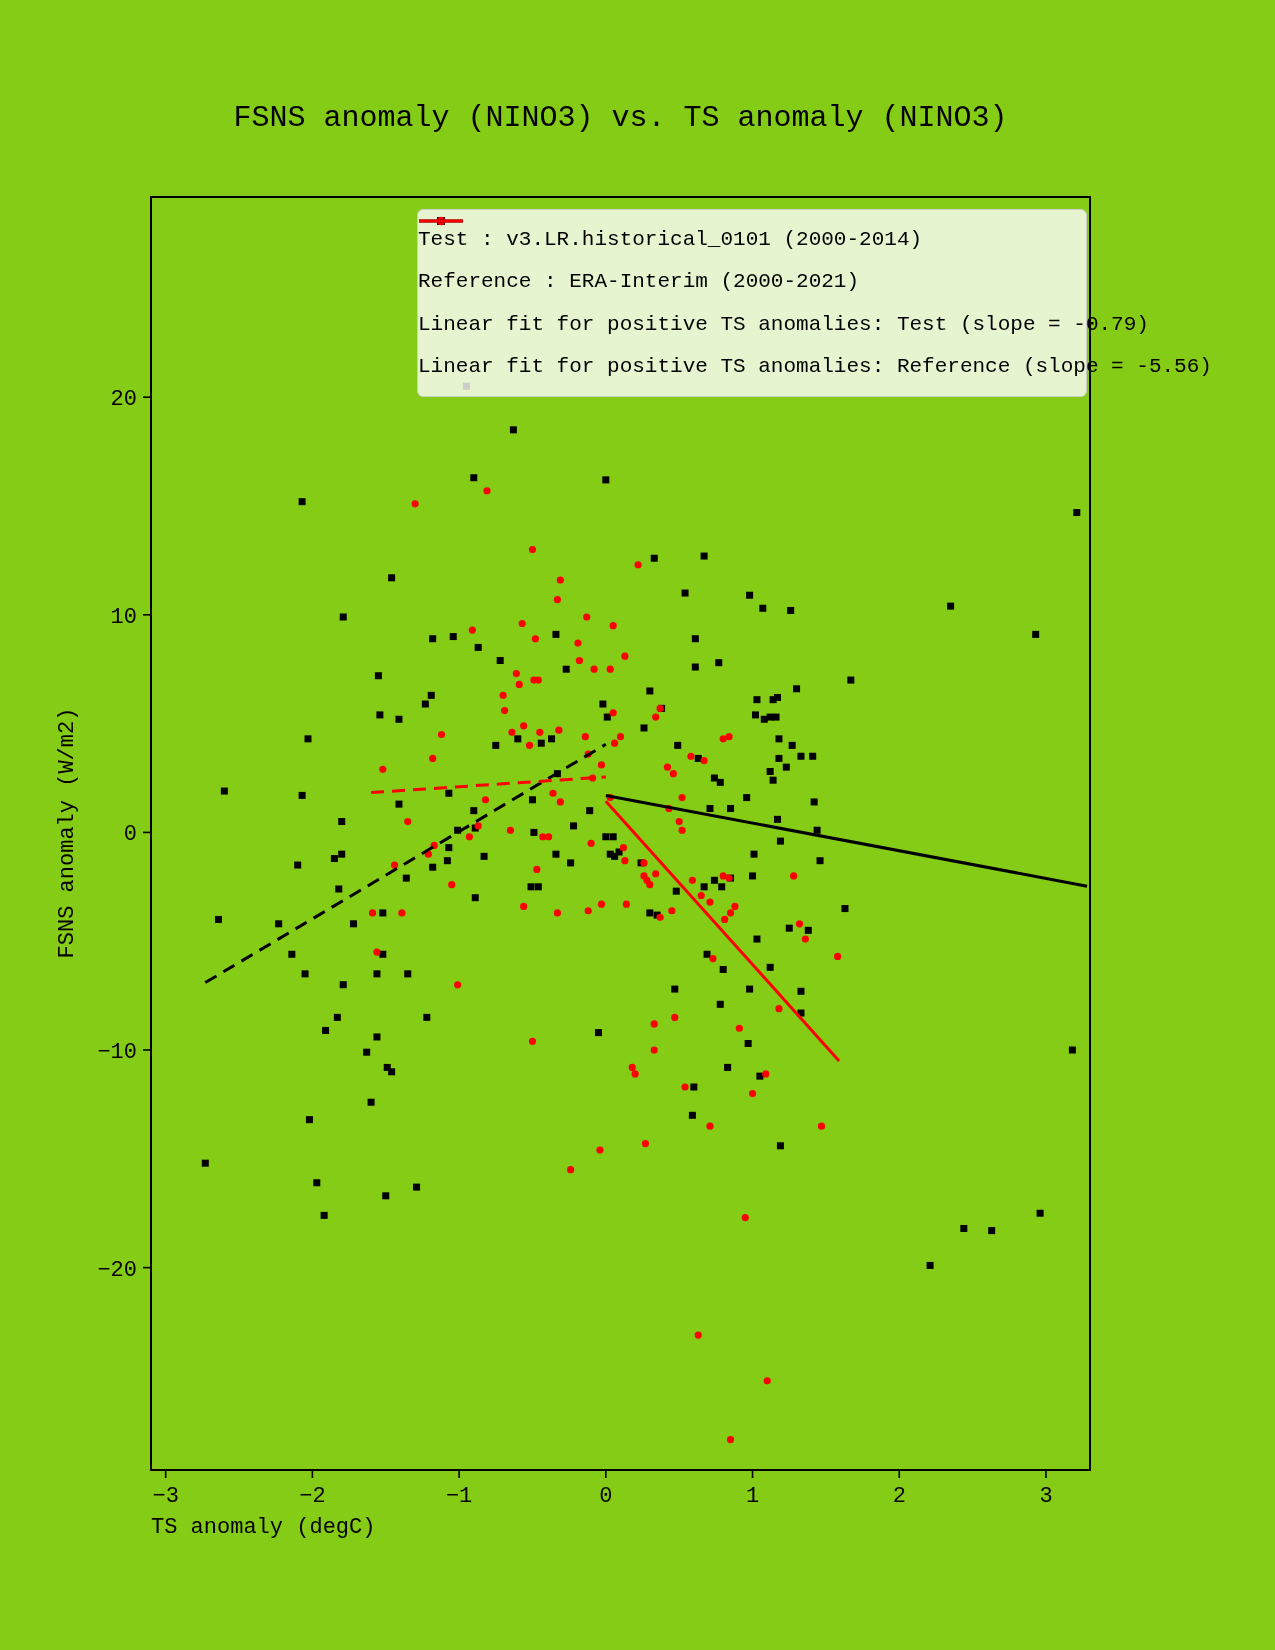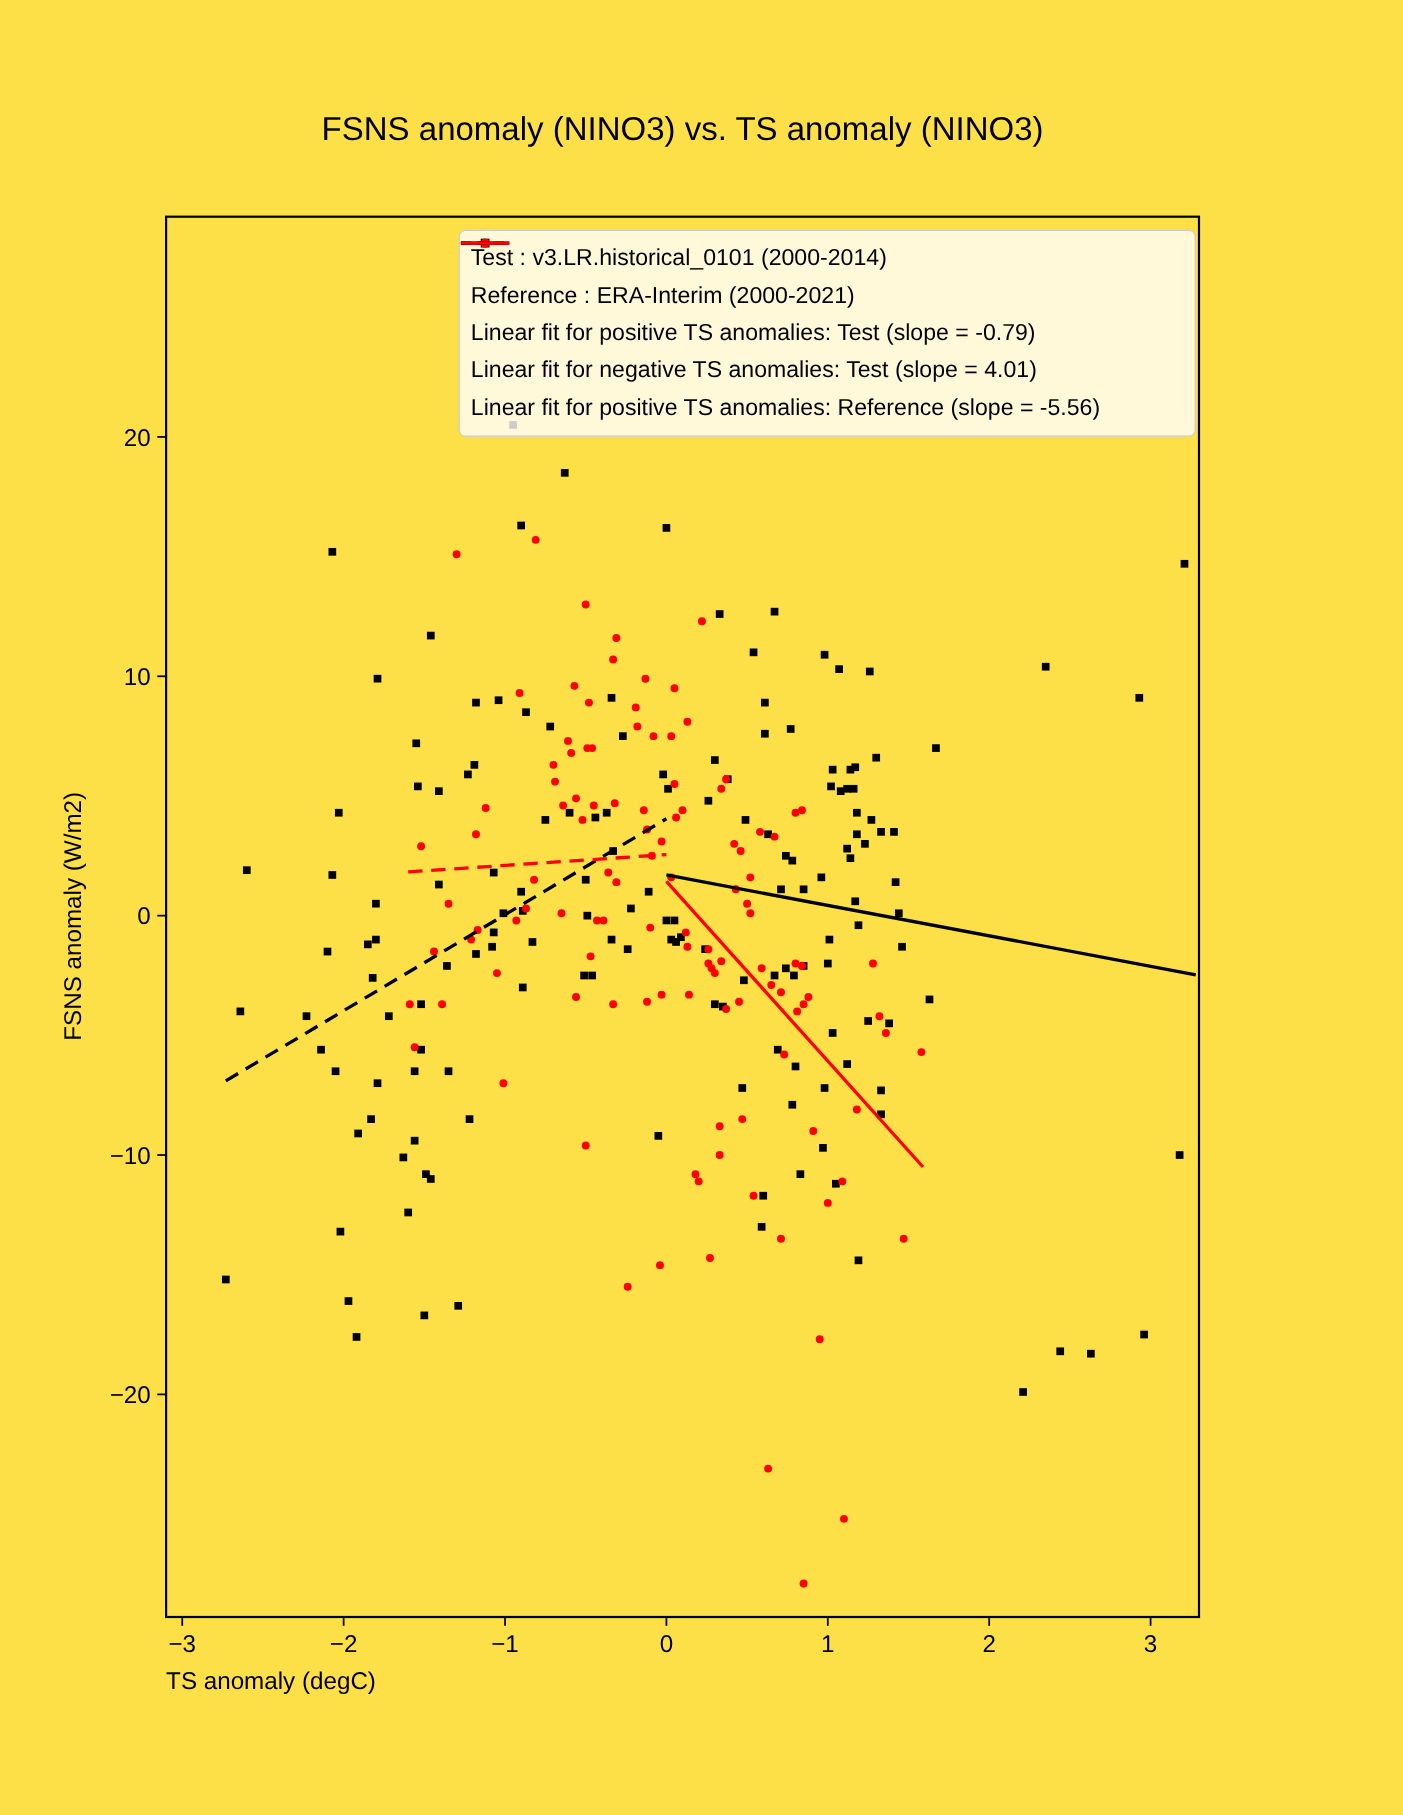--- a/index.html
+++ b/index.html
@@ -1,20 +1,20 @@
 <!DOCTYPE html>
 <html><head>
 <meta charset="utf-8">
 <style>
   html,body{margin:0;padding:0;background:#ffffff;}
   .figure{
     position:relative;
     width:1275px;height:1650px;
-    background:#fde047;
-    font-family:Liberation Sans, sans-serif;
+    background:#84cc16;
+    font-family:Liberation Mono, monospace;
     overflow:hidden;
   }
   .chart-title{
     position:absolute;left:151px;top:101px;width:939px;
     text-align:center;font-size:30px;color:#000;
   }
   .xlabel{
     position:absolute;left:151px;top:1515px;width:939px;
     font-size:22px;color:#000;
   }
@@ -23,21 +23,21 @@
     transform:translate(-50%,-50%) rotate(-90deg);
     font-size:22px;color:#000;white-space:nowrap;
   }
   svg{position:absolute;left:0;top:0;}
   .legend{
     position:absolute;left:417px;top:209px;width:670px;height:188px;
     background:rgba(255,255,255,0.8);
     border:1.5px solid #cccccc;border-radius:6px;
     box-sizing:border-box;
     display:flex;flex-direction:column;justify-content:space-around;
-    padding:8px 10px;
+    padding:8px 0;
     z-index:5;
   }
   .legend-row{display:flex;align-items:center;gap:16px;}
   .legend-handle{width:46px;height:22px;flex:0 0 46px;}
   .legend-label{font-size:21px;color:#000;white-space:nowrap;}
 </style>
 </head>
 <body>
 
 <div class="figure">
@@ -364,24 +364,18 @@
         <span class="legend-label">Reference : ERA-Interim (2000-2021)</span>
       </div>
       <div class="legend-row">
         <svg width="46" height="22" class="legend-handle">
           <line x1="1" y1="11" x2="45" y2="11" stroke="#000000" stroke-width="3"></line>
         </svg>
         <span class="legend-label">Linear fit for positive TS anomalies: Test (slope = -0.79)</span>
       </div>
       <div class="legend-row">
         <svg width="46" height="22" class="legend-handle">
-          <line x1="1" y1="11" x2="45" y2="11" stroke="#000000" stroke-width="3" stroke-dasharray="9,6"></line>
-        </svg>
-        <span class="legend-label">Linear fit for negative TS anomalies: Test (slope = 4.01)</span>
-      </div>
-      <div class="legend-row">
-        <svg width="46" height="22" class="legend-handle">
           <line x1="1" y1="11" x2="45" y2="11" stroke="#ff0000" stroke-width="3"></line>
         </svg>
         <span class="legend-label">Linear fit for positive TS anomalies: Reference (slope = -5.56)</span>
       </div>
     </div>
 </div>
 
 </body></html>

